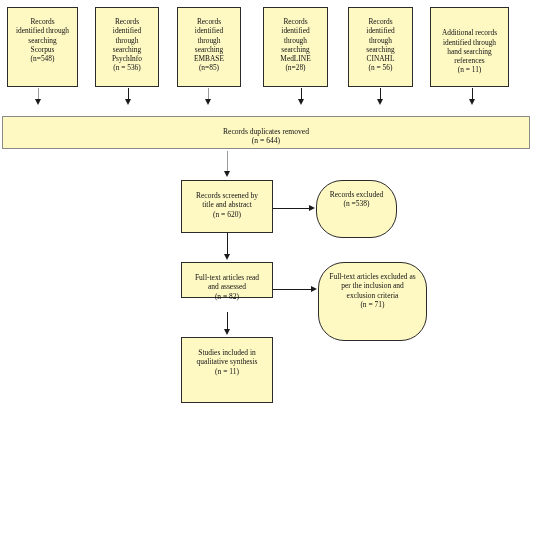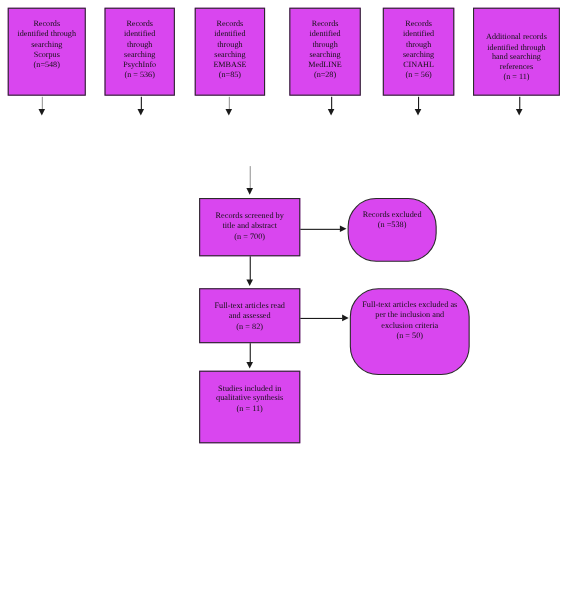--- a/index.html
+++ b/index.html
@@ -15,21 +15,21 @@
     position: relative;
     width: 533px;
     height: 555px;
     background: #ffffff;
     overflow: hidden;
   }
   .box {
     position: absolute;
     box-sizing: border-box;
     border: 1px solid #2b2b2b;
-    background: #d946ef;
+    background: #fef9c3;
     display: flex;
     align-items: flex-start;
     justify-content: center;
     text-align: center;
     line-height: 1.25;
     color: #111111;
   }
   .box .box-text {
     display: block;
     width: 100%;
@@ -154,52 +154,56 @@
 
   <div class="conn conn-v" style="left:301px; top:88px; height:13px;"></div>
   <div class="arrow-down" style="left:298px; top:99px;"></div>
 
   <div class="conn conn-v" style="left:380px; top:88px; height:13px;"></div>
   <div class="arrow-down" style="left:377px; top:99px;"></div>
 
   <div class="conn conn-v" style="left:472px; top:88px; height:13px;"></div>
   <div class="arrow-down" style="left:469px; top:99px;"></div>
 
+  <div class="box dup-bar" style="left:2px; top:116px; width:528px; height:33px;">
+    <span class="box-text">Records duplicates removed
+(n = 644)</span>
+  </div>
 
   <div class="conn conn-v conn-light" style="left:227px; top:151px; height:22px;"></div>
   <div class="arrow-down" style="left:224px; top:171px;"></div>
 
   <div class="box mid-box" style="left:181px; top:180px; width:92px; height:53px;">
     <span class="box-text">Records screened by
 title and abstract
-(n = 700)</span>
+(n = 620)</span>
   </div>
 
   <div class="box excl-box" style="left:316px; top:180px; width:81px; height:58px;">
     <span class="box-text">Records excluded
 (n =538)</span>
   </div>
 
   <div class="conn conn-h" style="left:273px; top:208px; width:37px;"></div>
   <div class="arrow-right" style="left:309px; top:205px;"></div>
 
   <div class="conn conn-v" style="left:227px; top:233px; height:22px;"></div>
   <div class="arrow-down" style="left:224px; top:254px;"></div>
 
-  <div class="box mid-box" style="left:181px; top:262px; width:92px; height:50px;">
+  <div class="box mid-box" style="left:181px; top:262px; width:92px; height:36px;">
     <span class="box-text">Full-text articles read
 and assessed
 (n = 82)</span>
   </div>
 
   <div class="box excl-box" style="left:318px; top:262px; width:109px; height:79px;">
     <span class="box-text">Full-text articles excluded as
 per the inclusion and
 exclusion criteria
-(n = 50)</span>
+(n = 71)</span>
   </div>
 
   <div class="conn conn-h" style="left:273px; top:289px; width:38px;"></div>
   <div class="arrow-right" style="left:311px; top:286px;"></div>
 
   <div class="conn conn-v" style="left:227px; top:312px; height:19px;"></div>
   <div class="arrow-down" style="left:224px; top:329px;"></div>
 
   <div class="box final-box" style="left:181px; top:337px; width:92px; height:66px;">
     <span class="box-text">Studies included in

